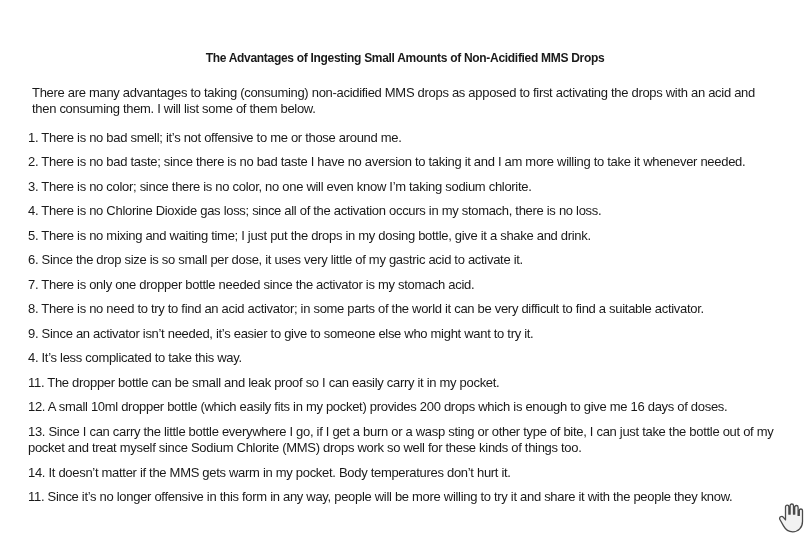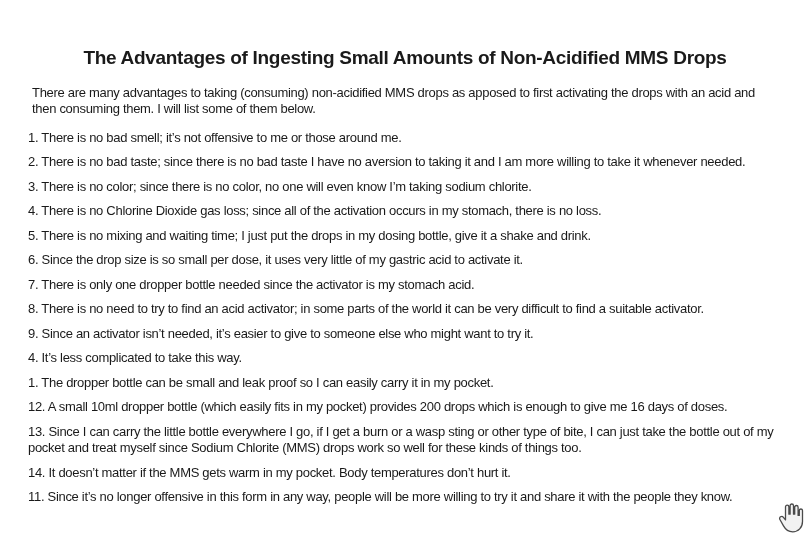--- a/index.html
+++ b/index.html
@@ -23,21 +23,21 @@
     left: 20px;
     top: 50px;
     width: 770px;
     font-size: 13px;
     line-height: 16.5px;
     letter-spacing: -0.3px;
   }
   .doc-title {
     text-align: center;
     font-weight: bold;
-    font-size: 19px;
+    font-size: 12px;
     margin: 0 0 18px 0;
   }
   .intro {
     margin: 12px;
   }
   .item {
     margin: 8px;
   }
   .cursor {
     position: absolute;
@@ -59,21 +59,21 @@
     <div class="item">1. There is no bad smell; it’s not offensive to me or those around me.</div>
     <div class="item">2. There is no bad taste; since there is no bad taste I have no aversion to taking it and I am more willing to take it whenever needed.</div>
     <div class="item">3. There is no color; since there is no color, no one will even know I’m taking sodium chlorite.</div>
     <div class="item">4. There is no Chlorine Dioxide gas loss; since all of the activation occurs in my stomach, there is no loss.</div>
     <div class="item">5. There is no mixing and waiting time; I just put the drops in my dosing bottle, give it a shake and drink.</div>
     <div class="item">6. Since the drop size is so small per dose, it uses very little of my gastric acid to activate it.</div>
     <div class="item">7. There is only one dropper bottle needed since the activator is my stomach acid.</div>
     <div class="item">8. There is no need to try to find an acid activator; in some parts of the world it can be very difficult to find a suitable activator.</div>
     <div class="item">9. Since an activator isn’t needed, it’s easier to give to someone else who might want to try it.</div>
     <div class="item">4. It’s less complicated to take this way.</div>
-    <div class="item">1. The dropper bottle can be small and leak proof so I can easily carry it in my pocket.</div>
+    <div class="item">11. The dropper bottle can be small and leak proof so I can easily carry it in my pocket.</div>
     <div class="item">12. A small 10ml dropper bottle (which easily fits in my pocket) provides 200 drops which is enough to give me 16 days of doses.</div>
     <div class="item">13. Since I can carry the little bottle everywhere I go, if I get a burn or a wasp sting or other type of bite, I can just take the bottle out of my pocket and treat myself since Sodium Chlorite (MMS) drops work so well for these kinds of things too.</div>
     <div class="item">14. It doesn’t matter if the MMS gets warm in my pocket. Body temperatures don’t hurt it.</div>
     <div class="item">11. Since it’s no longer offensive in this form in any way, people will be more willing to try it and share it with the people they know.</div>
   </div>
 
   <div class="cursor">
     <svg viewBox="0 0 28 34" width="28" height="34" xmlns="http://www.w3.org/2000/svg">
       <path d="M11.2,2.2 c1,0 1.7,0.8 1.7,1.8 l0,7.2 l1.2,0 l0,-8.4 c0,-1 0.8,-1.8 1.7,-1.8 c1,0 1.7,0.8 1.7,1.8 l0,8.4 l1.2,0 l0,-6.9 c0,-1 0.8,-1.8 1.7,-1.8 c1,0 1.7,0.8 1.7,1.8 l0,8.1 l1.2,0 l0,-4.8 c0,-0.9 0.7,-1.6 1.6,-1.6 c0.9,0 1.6,0.7 1.6,1.6 l0,10.8 c0,6 -4.2,10.4 -9.8,10.4 c-4.6,0 -7,-1.9 -9.2,-5.9 l-3.6,-6.4 c-0.6,-1 -0.2,-2.3 0.8,-2.8 c0.9,-0.5 2,-0.3 2.7,0.6 l2.1,2.6 l0,-12.9 c0,-1 0.8,-1.8 1.7,-1.8 z" fill="#f2f2f2" stroke="#4a4a4a" stroke-width="1.3" stroke-linejoin="round"></path>
     </svg>

